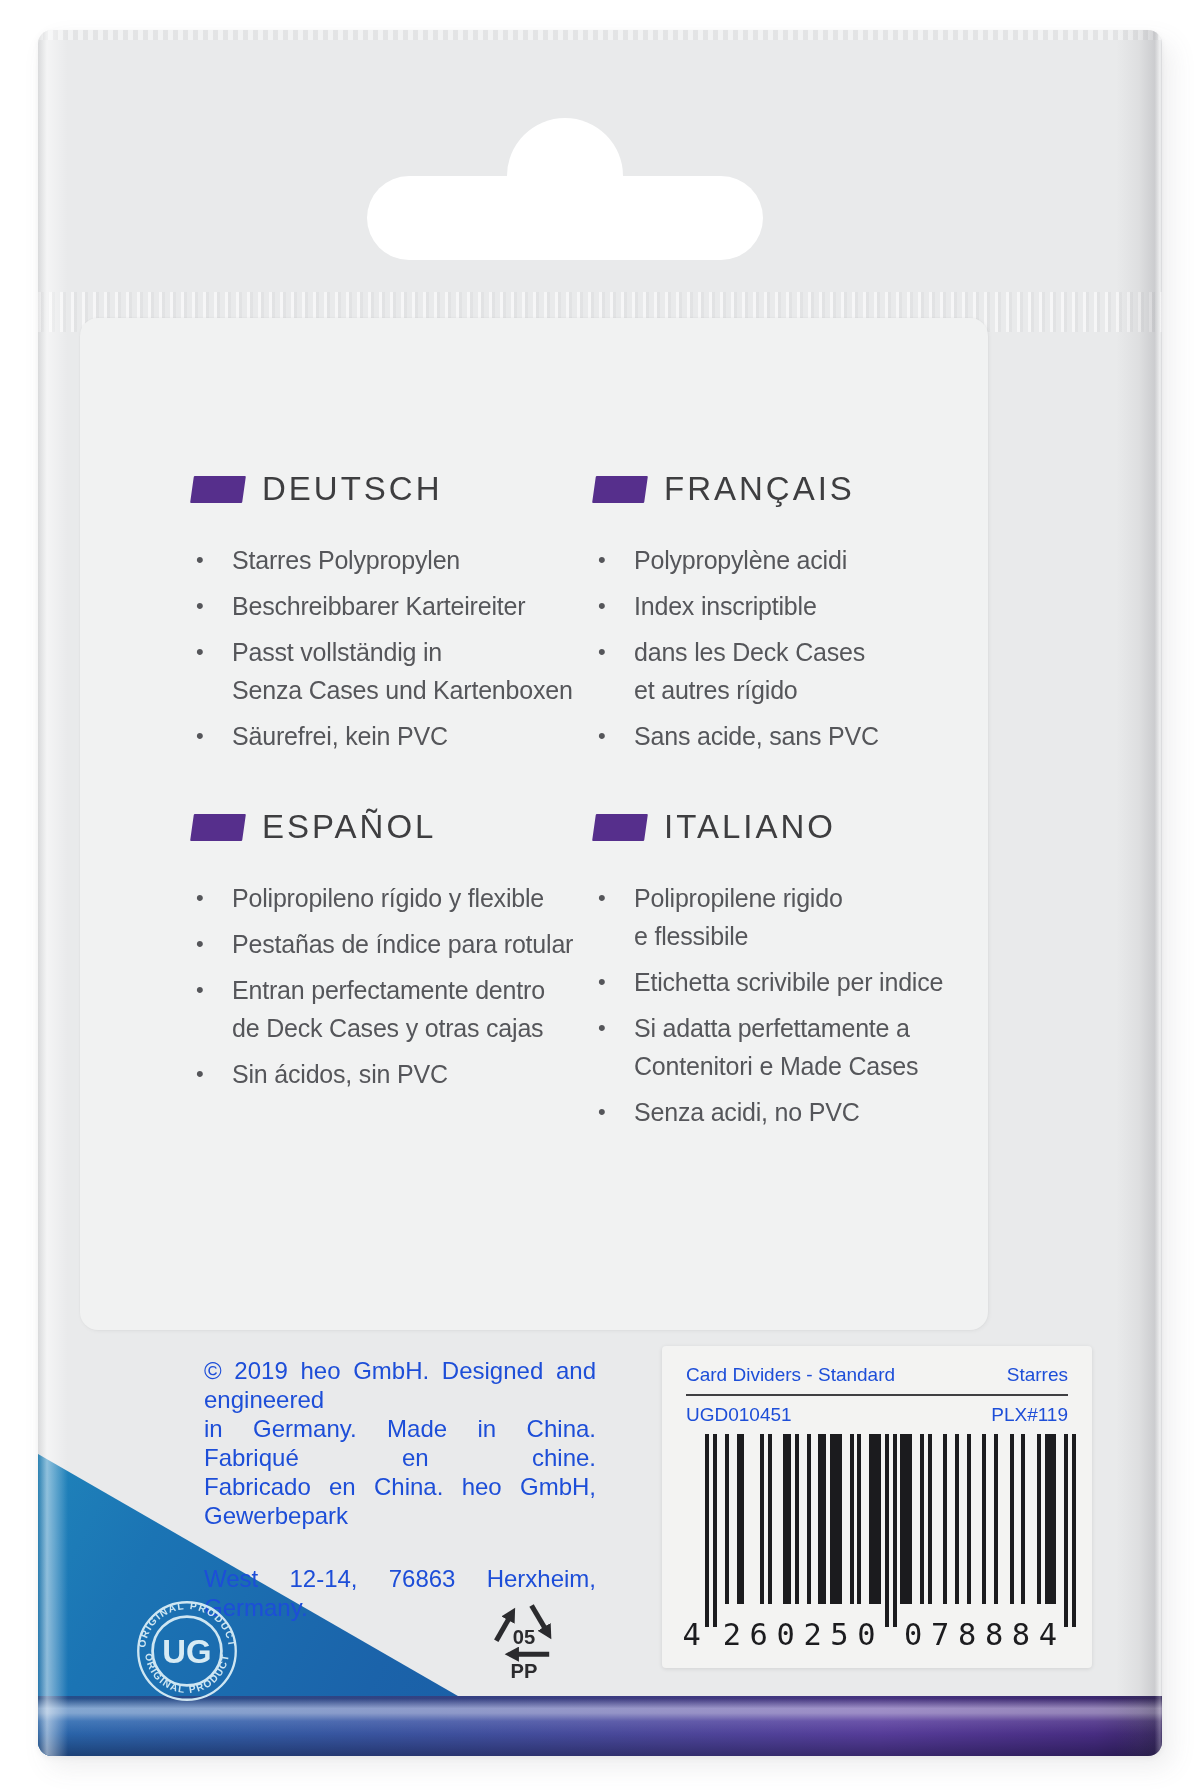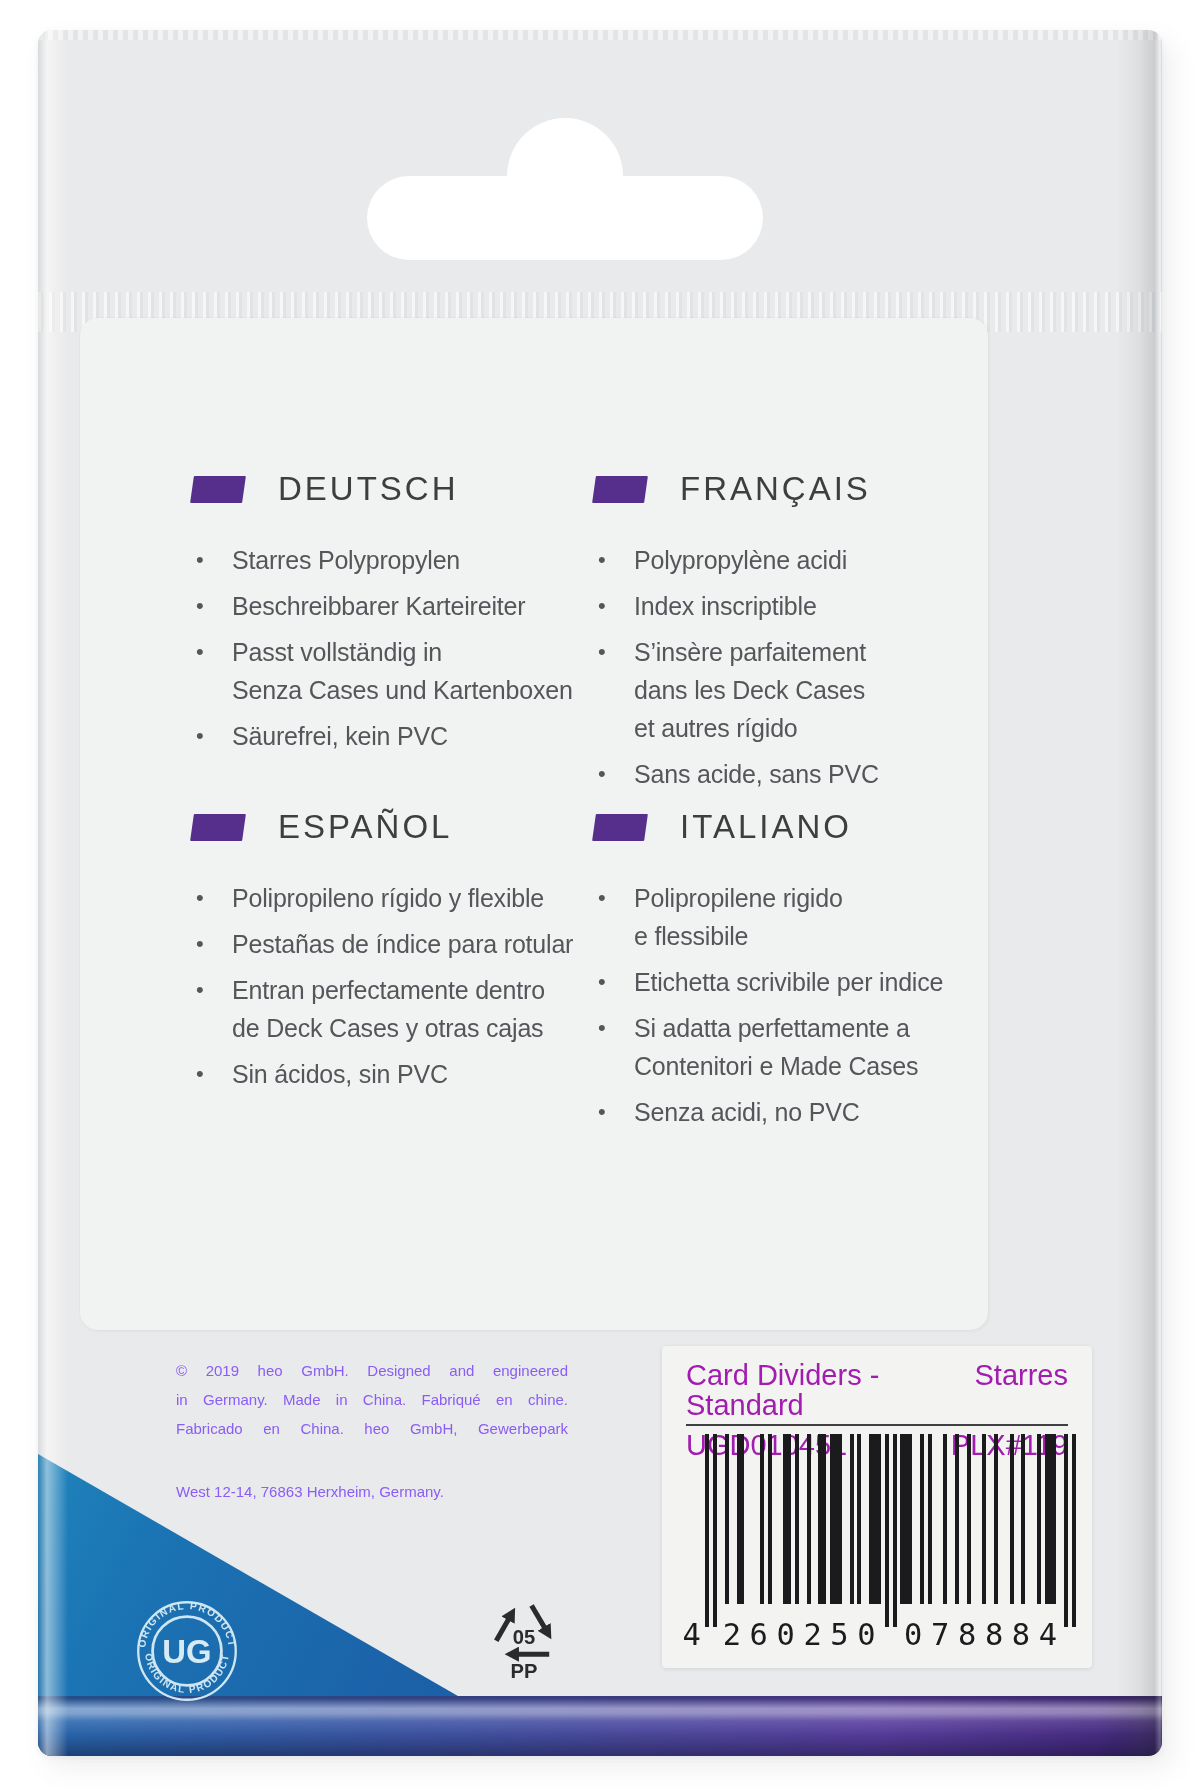--- a/index.html
+++ b/index.html
@@ -46,36 +46,36 @@
     box-shadow:1px 1px 4px rgba(0,0,0,.05), 0 0 0 1px rgba(0,0,0,.012);}
 
   
   .lang-section{position:absolute;width:400px;}
   .pos-0{left:192px;top:470px;}
   .pos-1{left:594px;top:470px;}
   .pos-2{left:192px;top:808px;}
   .pos-3{left:594px;top:808px;}
   .lang-header{display:flex;align-items:center;gap:18px;height:38px;}
   .lang-tab{width:52px;height:27px;background:var(--accent);transform:skewX(-8deg);border-radius:1px;flex:0 0 52px;}
-  .lang-title{font-size:33px;letter-spacing:3px;color:var(--title-ink);font-weight:400;margin:16px;white-space:nowrap;}
+  .lang-title{font-size:33px;letter-spacing:3px;color:var(--title-ink);font-weight:400;margin:0;white-space:nowrap;}
   .feature-list{margin:33px 0 0;padding:0;list-style:none;}
   .feature-list li{display:flex;margin:0 0 8px;}
   .dot{flex:0 0 36px;padding-left:4px;font-size:22px;line-height:38px;color:var(--ink);}
   .lines{flex:1;}
   .line{font-size:25px;line-height:38px;color:var(--ink);letter-spacing:-.2px;white-space:nowrap;}
 
   
-  .copyright{position:absolute;left:176px;top:1356px;width:392px;color:#8b5cf6;font-size:15px;line-height:29px;}
+  .copyright{position:absolute;left:204px;top:1356px;width:392px;color:#1d4ed8;font-size:24px;line-height:29px;}
   .copy-line{text-align:justify;text-align-last:justify;white-space:normal;}
   .copy-line:last-child{text-align-last:left;margin-top:34px;}
 
   
   .sticker{position:absolute;left:662px;top:1346px;width:430px;height:322px;background:#f3f3f2;border-radius:4px;
     box-shadow:0 1px 4px rgba(0,0,0,.10);box-sizing:border-box;padding:14px 24px 0;}
-  .sticker-row{display:flex;justify-content:space-between;align-items:baseline;color:#a21caf;font-size:29px;line-height:30px;}
+  .sticker-row{display:flex;justify-content:space-between;align-items:baseline;color:#1d4ed8;font-size:19px;line-height:30px;}
   .sticker-rule{height:2px;background:#3f3f42;margin:4px 0 4px;}
   .barcode-wrap{position:absolute;left:16px;top:88px;width:398px;height:216px;}
   .barcode-wrap svg{width:100%;height:100%;display:block;}
 
   
   .recycle{position:absolute;left:482px;top:1578px;width:84px;height:112px;}
   .recycle svg{width:100%;height:100%;display:block;}
 
   
   .seal{position:absolute;left:134px;top:1598px;width:106px;height:106px;opacity:.95;}
@@ -149,21 +149,20 @@
           </li>
           <li>
             <span class="dot">•</span>
             <div class="lines">
               <div class="line">Index inscriptible</div>
             </div>
           </li>
           <li>
             <span class="dot">•</span>
             <div class="lines">
-              <div class="line">S’insère parfaitement</div>
               <div class="line">dans les Deck Cases</div>
               <div class="line">et autres rígido</div>
             </div>
           </li>
           <li>
             <span class="dot">•</span>
             <div class="lines">
               <div class="line">Sans acide, sans PVC</div>
             </div>
           </li>

